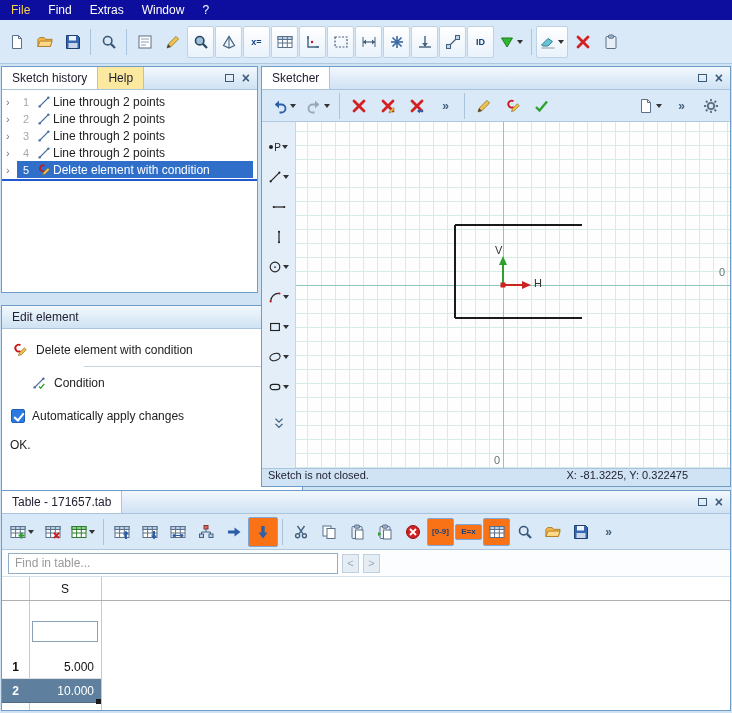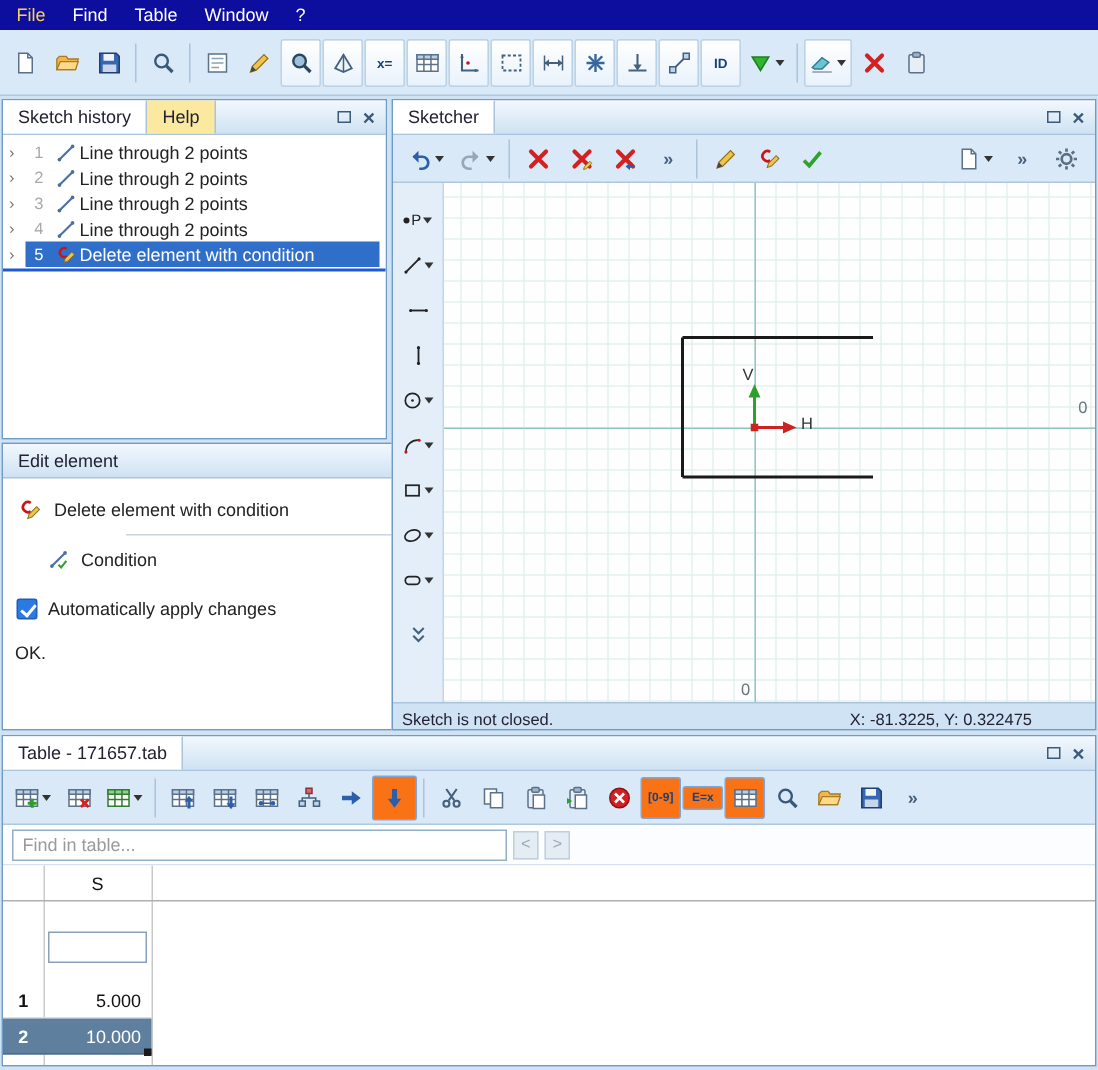--- a/index.html
+++ b/index.html
@@ -57,21 +57,21 @@
   
   .sk-toolbar{position:absolute;left:0;right:0;top:23px;height:32px;background:#d9e9f8;border-bottom:1px solid #b0c8de;display:flex;align-items:center;padding:0 6px;gap:2px}
   .sk-body{position:absolute;left:0;right:0;top:55px;bottom:18px;display:flex}
   .palette{width:34px;background:#e4eef8;border-right:1px solid #c2d6e8;display:flex;flex-direction:column;align-items:center;padding-top:16px;gap:12px}
   .pal-item{display:flex;align-items:center;gap:1px;height:18px}
   .canvas{flex:1;position:relative;background:#fdfefd;background-image:linear-gradient(to right,#d7ece6 1px,transparent 1px),linear-gradient(to bottom,#d7ece6 1px,transparent 1px);background-size:14px 14px;background-position:11px 9px;overflow:hidden}
   .axis-v{position:absolute;left:207px;top:0;bottom:0;width:1px;background:#8fc7bf}
   .axis-h{position:absolute;top:163px;left:0;right:0;height:1px;background:#8fc7bf}
   .cv-label{position:absolute;font-size:11px;color:#333}
   .cv-tick{position:absolute;font-size:11px;color:#66777a}
-  .sk-status{position:absolute;left:0;right:0;bottom:0;height:18px;background:#cfe3f5;border-top:1px solid #a9c4dc;display:flex;align-items:flex-end;padding-left:6px;font-size:11px;color:#223}
+  .sk-status{position:absolute;left:0;right:0;bottom:0;height:18px;background:#cfe3f5;border-top:1px solid #a9c4dc;display:flex;align-items:flex-start;padding-left:6px;font-size:11px;color:#223}
   .sk-coords{position:absolute;right:42px}
   
   .tb-toolbar{position:absolute;left:0;right:0;top:23px;height:36px;background:#d9e9f8;border-bottom:1px solid #b0c8de;display:flex;align-items:center;padding:0 4px;gap:1px}
   .tb-search{position:absolute;left:0;right:0;top:59px;height:27px;background:#fbfdff;border-bottom:1px solid #d5e1ec;display:flex;align-items:center;padding-left:6px}
   .tb-input{width:330px;height:21px;border:1px solid #94aec6;padding:0 6px;font-family:inherit;font-size:12px;color:#222;background:#fff}
   .tb-input::placeholder{color:#9a9a9a}
   .navbtn{width:17px;height:19px;margin-left:4px;background:#e4ecf4;border:1px solid #c0cedd;color:#9aaabb;display:flex;align-items:center;justify-content:center;font-size:11px}
   .tb-bodyarea{position:absolute;left:0;right:0;top:86px;bottom:0;background:#fff}
   .colline{position:absolute;top:0;bottom:0;width:1px;background:#c9c9c9}
   .tb-header{position:absolute;left:0;right:0;top:0;height:24px;border-bottom:1px solid #b0b0b0}
@@ -150,21 +150,21 @@
       </symbol>
     <symbol id="s-funnel" viewBox="0 0 16 16">
         <path d="M2 2.5h12L9.5 8v5.5l-3-1.8V8z" fill="#53b653" stroke="#2f7d2f" stroke-width="0.8"></path>
       </symbol>
   </defs>
 </svg>
 
 <div class="menubar">
   <span class="menu-item hl">File</span>
   <span class="menu-item">Find</span>
-  <span class="menu-item">Table</span>
+  <span class="menu-item">Extras</span>
   <span class="menu-item">Window</span>
   <span class="menu-item">?</span>
 </div>
 
 <div class="toolbar">
   <div class="tbtn">
       <svg class="icon16">
         <use href="#s-page"></use>
       </svg>
     </div>
@@ -365,21 +365,21 @@
               <use href="#s-cpencil"></use>
             </svg>
           </span>
           <span>Delete element with condition</span>
         </div>
     </div>
     <div class="insline"></div>
   </div>
 </div>
 
-<div class="panel" style="left:1px;top:295px;width:302px;height:192px">
+<div class="panel" style="left:1px;top:305px;width:302px;height:192px">
   <div class="titlebar">
     <div class="tab plain">
         <span>Edit element</span>
       </div>
     <div class="spacer"></div>
     <div class="winbtns">
       <span class="maxbox"></span>
       <span class="closex">×</span>
     </div>
   </div>

